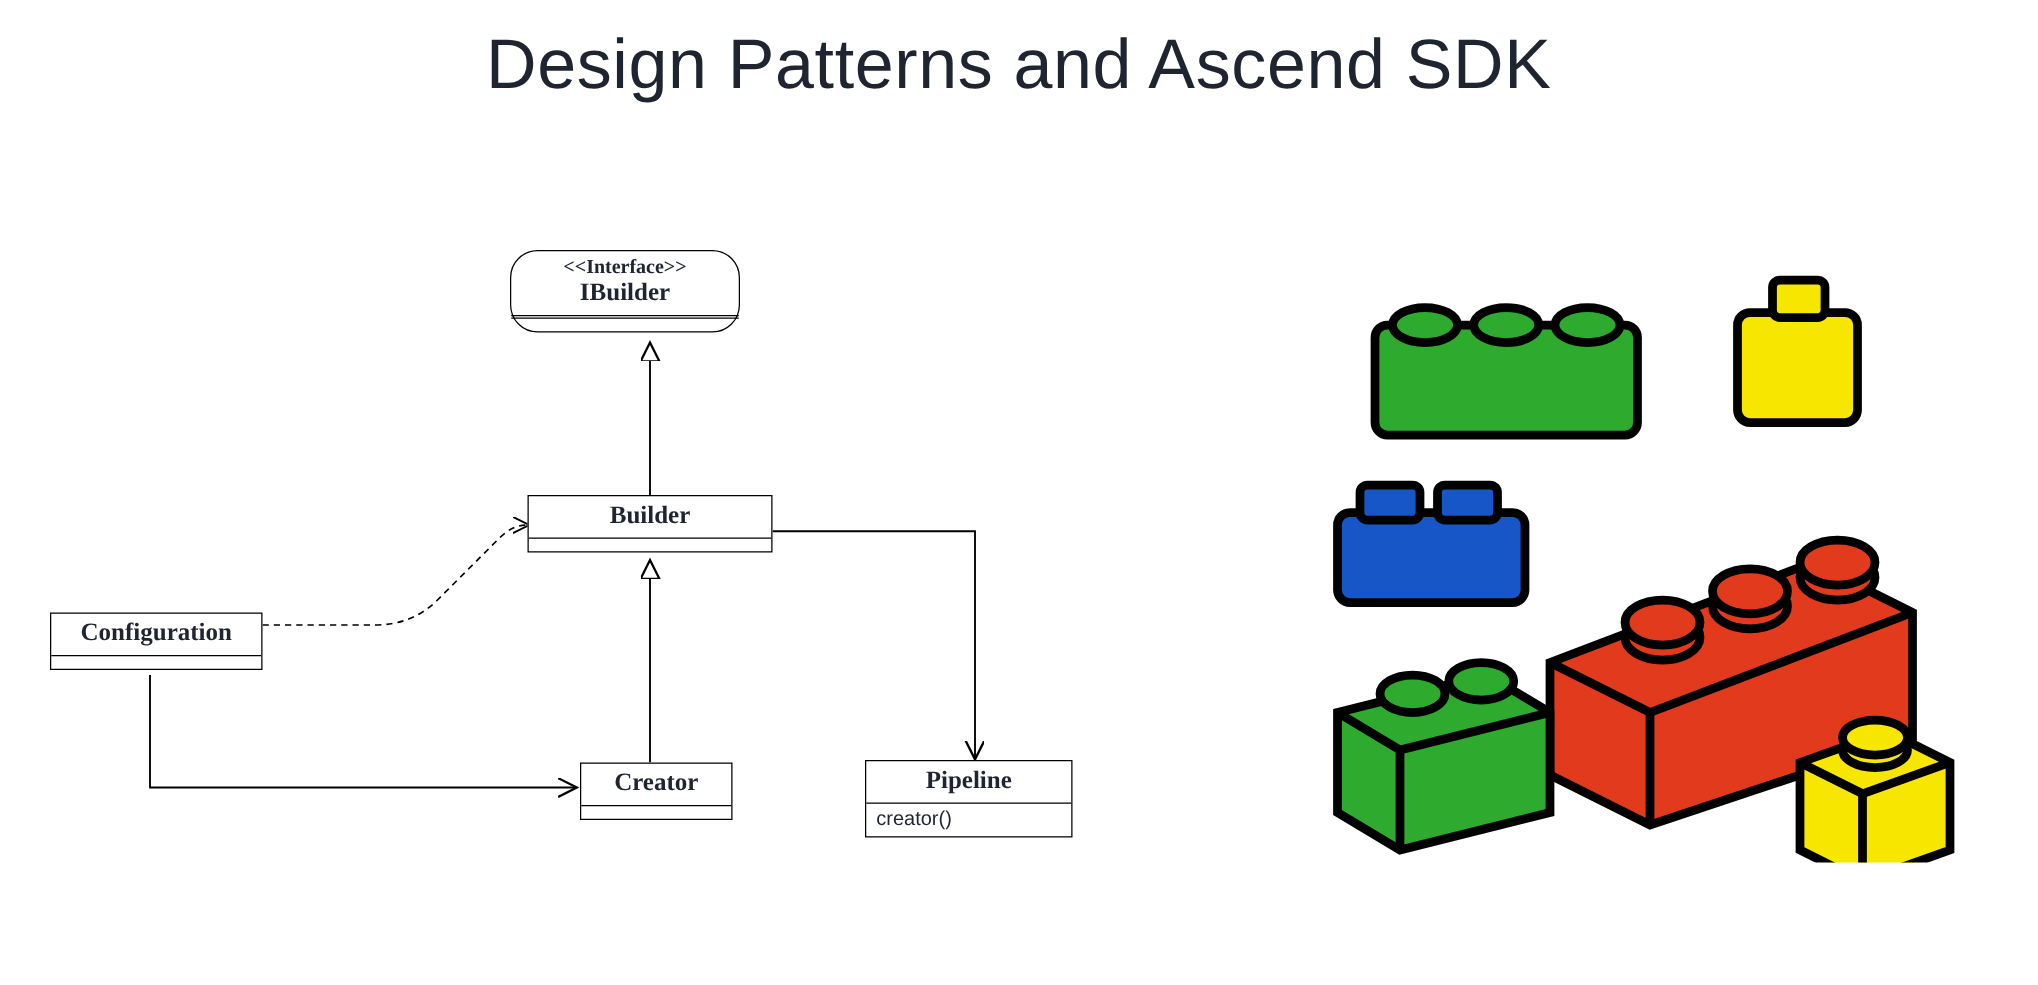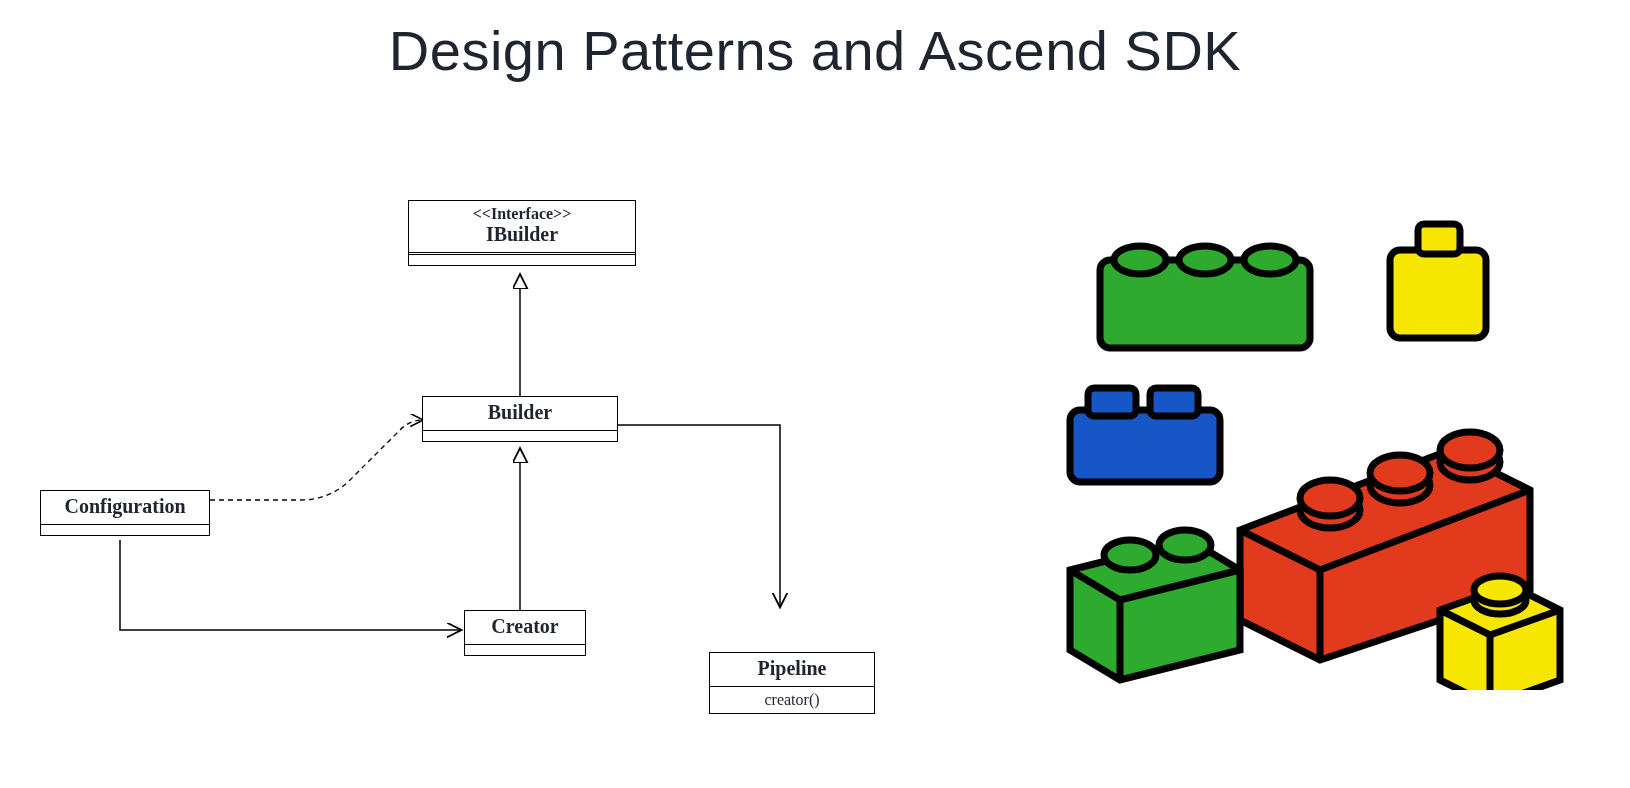--- a/index.html
+++ b/index.html
@@ -54,23 +54,22 @@
     font-size: 16px;
     font-weight: 700;
   }
   .uml-name {
     font-size: 20px;
     font-weight: 700;
   }
   .uml-body {
     min-height: 16px;
     padding: 4px 8px;
-    font-family: Liberation Serif, serif;
+    font-family: Liberation Sans, sans-serif;
     font-size: 16px;
-    text-align: center;
   }
   .uml-body.empty { min-height: 10px; padding: 0; }
   .uml svg {
     position: absolute;
     left: 0; top: 0;
     width: 860px;
     height: 520px;
     pointer-events: none;
   }
   
@@ -105,21 +104,21 @@
 
       <line x1="480" y1="420" x2="480" y2="258" stroke="#000" stroke-width="1.5" marker-end="url(#tri)"></line>
 
       <path d="M 170 310 L 260 310 Q 290 310 310 290 L 360 240 Q 370 230 382 230" fill="none" stroke="#000" stroke-width="1.3" stroke-dasharray="5,4" marker-end="url(#arr)"></path>
 
       <polyline points="80,350 80,440 420,440" fill="none" stroke="#000" stroke-width="1.5" marker-end="url(#arr)"></polyline>
 
       <polyline points="578,235 740,235 740,416" fill="none" stroke="#000" stroke-width="1.5" marker-end="url(#arr)"></polyline>
     </svg>
 
-    <div class="uml-box" style="left:368px; top:10px; width:228px;">
+    <div class="uml-box" style="left:368px; top:10px; width:184px;border-radius:22px;">
       <div class="uml-head double">
         <div class="uml-stereotype">&lt;&lt;Interface&gt;&gt;</div>
         <div class="uml-name">IBuilder</div>
       </div>
       <div class="uml-body empty"></div>
     </div>
 
     <div class="uml-box" style="left:382px; top:206px; width:196px;">
       <div class="uml-head">
         <div class="uml-name">Builder</div>
@@ -134,21 +133,21 @@
       <div class="uml-body empty"></div>
     </div>
 
     <div class="uml-box" style="left:424px; top:420px; width:122px;">
       <div class="uml-head">
         <div class="uml-name">Creator</div>
       </div>
       <div class="uml-body empty"></div>
     </div>
 
-    <div class="uml-box" style="left:669px; top:418px; width:166px;margin-top:44px;">
+    <div class="uml-box" style="left:652px; top:418px; width:166px;">
       <div class="uml-head">
         <div class="uml-name">Pipeline</div>
       </div>
       <div class="uml-body">creator()</div>
     </div>
 
   </div>
 
   <div class="lego">
     <svg viewBox="0 0 540 500" width="540" height="500">

